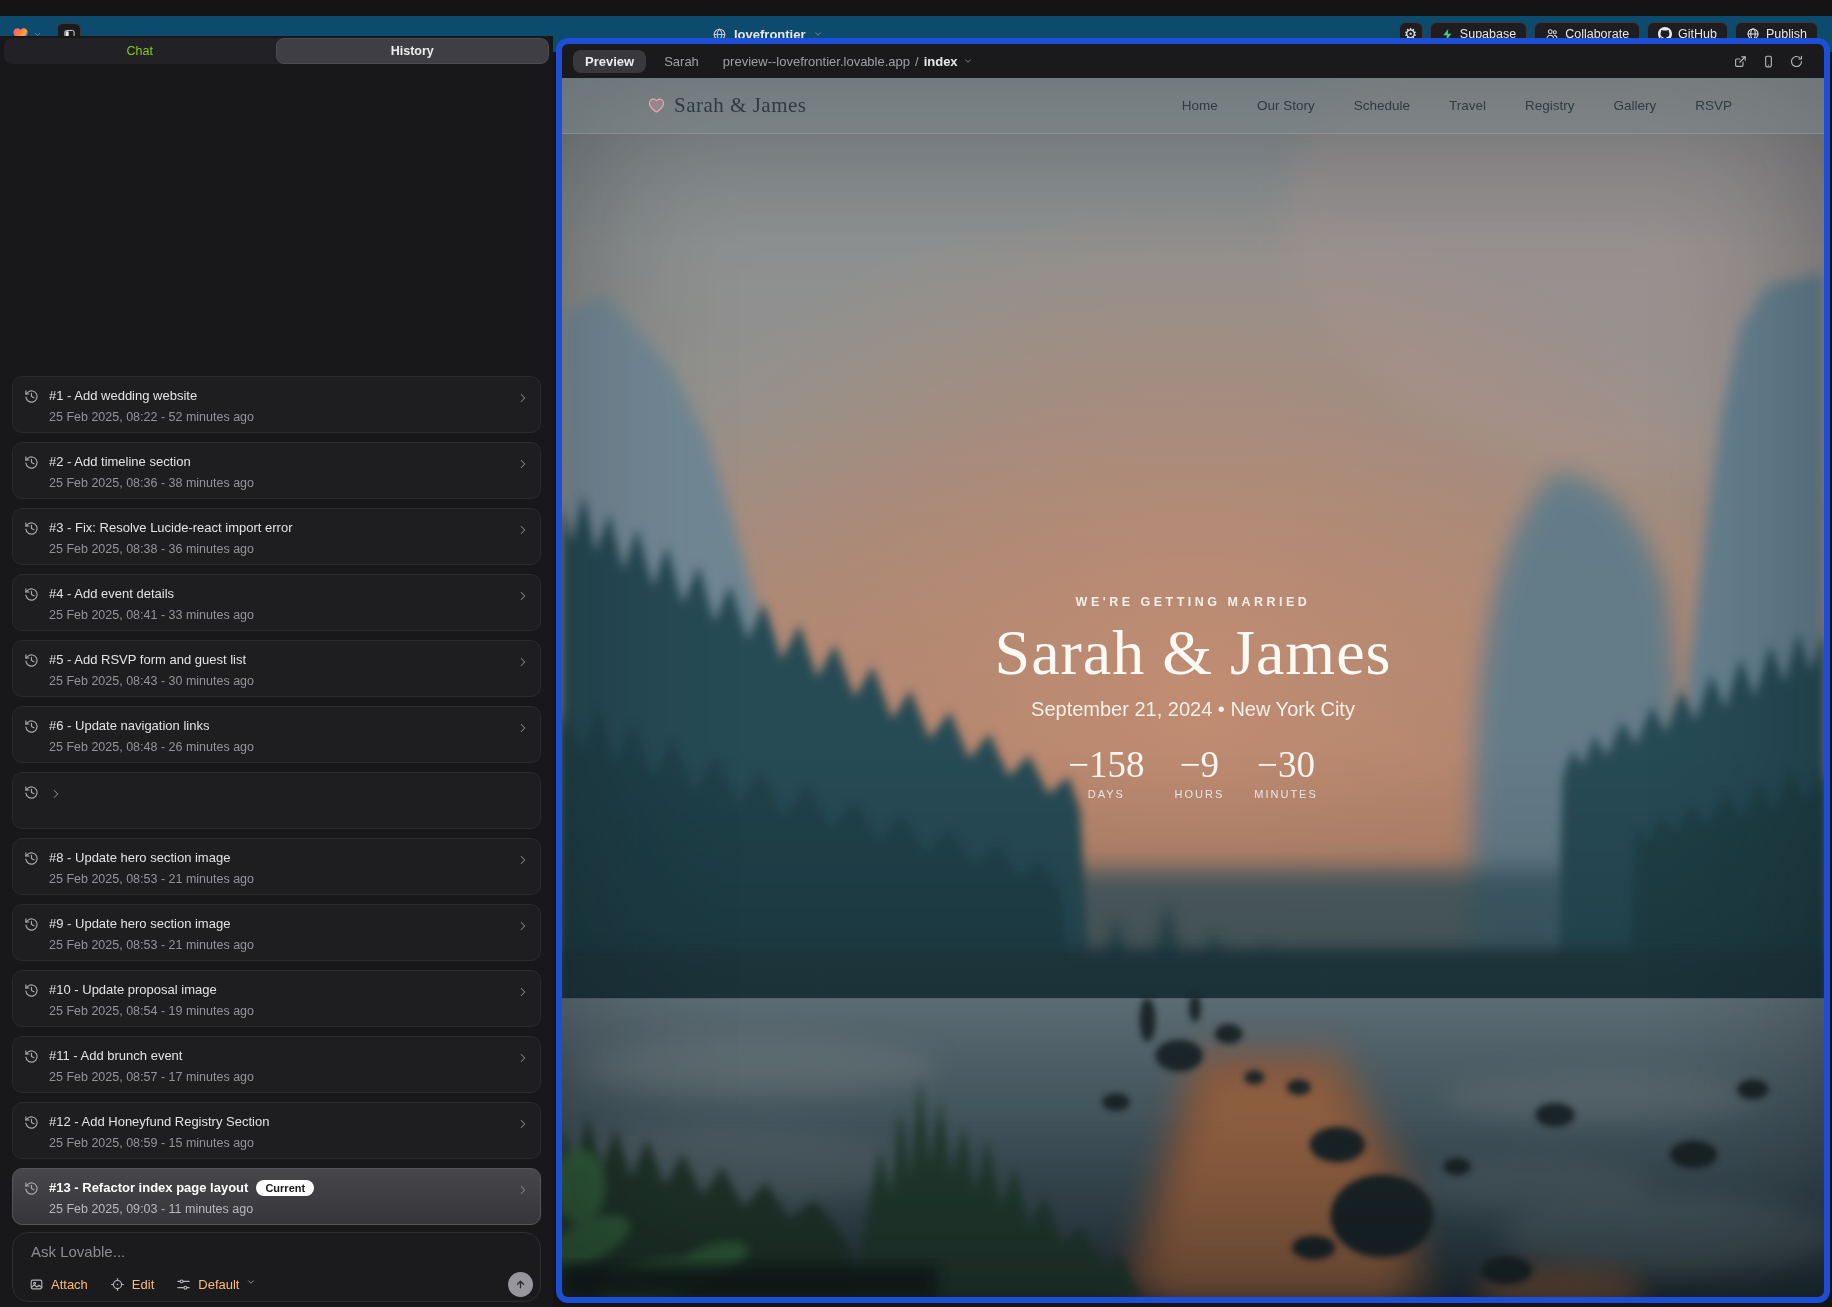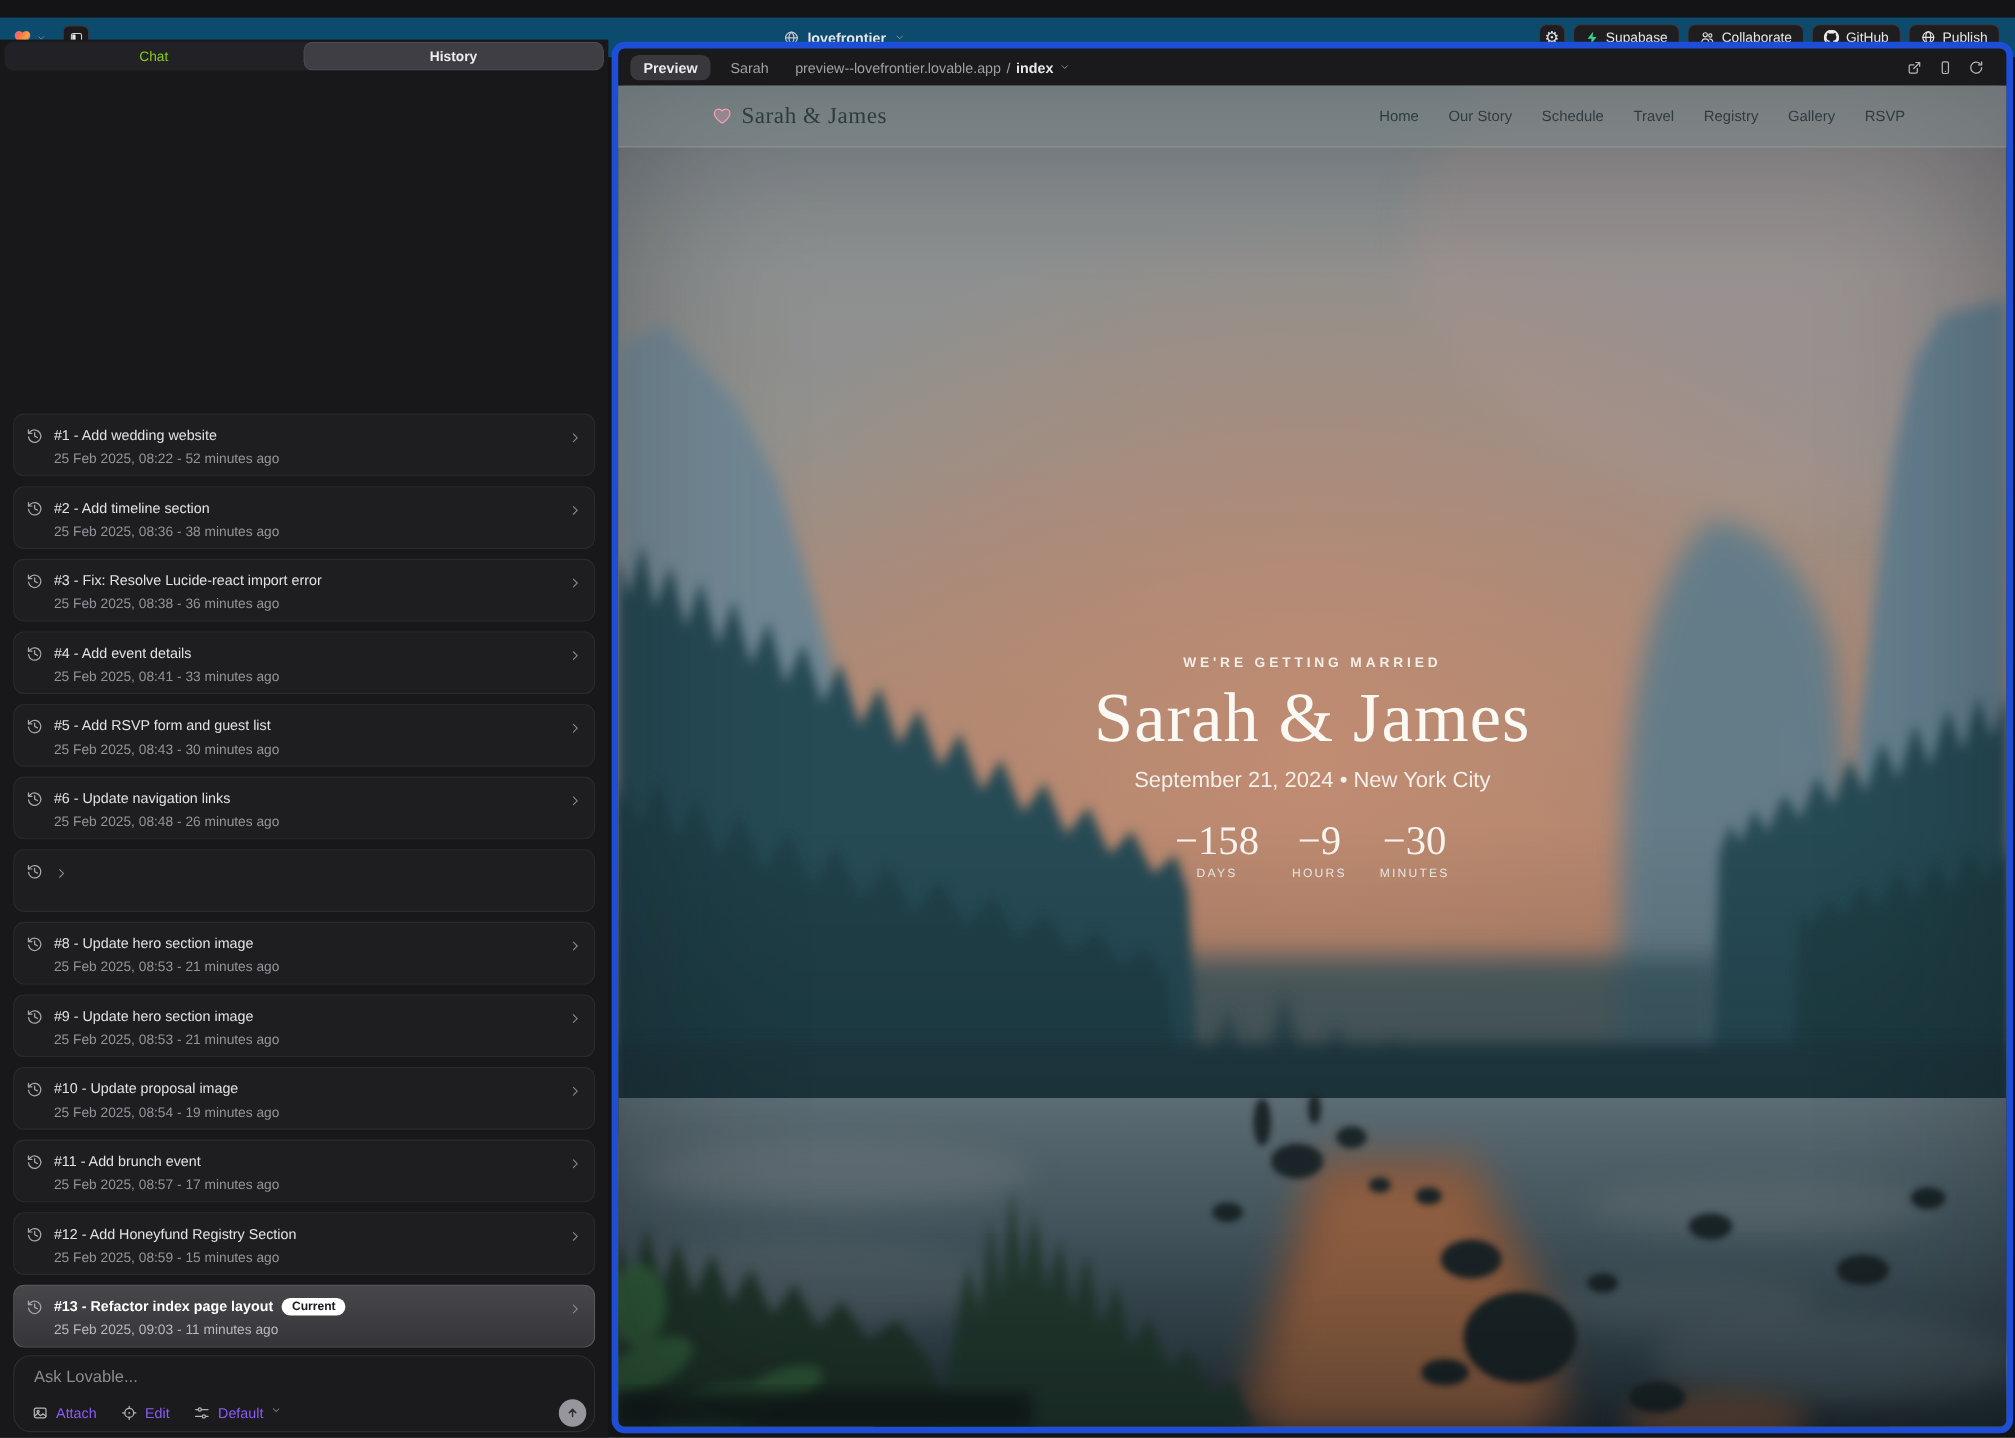--- a/index.html
+++ b/index.html
@@ -42,21 +42,21 @@
   .hist-item.current .hist-time { color:#b8b8c0; }
   .hist-chev { width:14px; height:14px; margin-top:4px; stroke:#85858c; flex:none; }
 
   .composer { position:absolute; left:12px; right:12px; bottom:5px; height:70px;
               background:#1b1b1e; border:1px solid #2e2e32; border-radius:16px; }
   .composer textarea { position:absolute; top:10px; left:18px; right:50px; height:24px; background:transparent;
               border:none; outline:none; resize:none; font-family:"Liberation Sans",sans-serif;
               font-size:15px; color:#dcdcde; }
   .composer textarea::placeholder { color:#8b8b92; }
   .composer-row { position:absolute; left:16px; bottom:9px; display:flex; align-items:center; gap:22px; }
-  .comp-btn { display:flex; align-items:flex-start; gap:7px; font-size:13px; color:#8b5cf6; cursor:pointer; }
+  .comp-btn { display:flex; align-items:flex-start; gap:7px; font-size:13px; color:#fdba74; cursor:pointer; }
   .comp-btn svg { stroke:#b4b4ba; }
   .send-btn { position:absolute; right:7px; bottom:4px; width:25px; height:25px; border-radius:50%;
               background:#96969c; display:flex; align-items:center; justify-content:center; }
 
   
   .preview-panel { position:absolute; left:556px; top:38px; width:1274px; height:1265px;
                    background:#1a1a1d; border:6px solid #1d4ed8; border-radius:12px; overflow:hidden; }
   .pv-toolbar { height:34px; display:flex; align-items:center; padding:0 20px 0 11px; }
   .pv-pill { background:#38383d; border-radius:8px; padding:4px 12px; font-size:13px; color:#ececef; font-weight:600; }
   .pv-code { font-size:13px; color:#9fa0a6; margin-left:18px; }
@@ -72,21 +72,21 @@
       background:linear-gradient(180deg, rgba(10,14,16,.10) 0%, rgba(10,14,16,0) 14%,
                  rgba(10,14,16,0) 55%, rgba(8,12,15,.40) 100%); }
   .scene { position:absolute; inset:0; z-index:1; }
 
   .site-header { position:absolute; top:0; left:0; right:0; height:56px; z-index:4;
       background:rgba(128,139,143,.48); backdrop-filter:blur(8px) saturate(.9);
       border-bottom:1px solid rgba(255,255,255,.14);
       display:flex; align-items:center; justify-content:space-between; padding:0 92px 0 86px; }
   .site-logo { display:flex; align-items:center; gap:9px; }
   .site-logo-text { font-family:"Liberation Serif",serif; font-size:21px; color:#2e3c42; letter-spacing:.5px; }
-  .site-nav { display:flex; gap:27px; }
+  .site-nav { display:flex; gap:39px; }
   .nav-link { font-size:13.5px; color:#2e3c42; text-decoration:none; cursor:pointer; }
 
   .hero { position:absolute; left:0; right:0; top:517px; z-index:2; text-align:center; color:#f6f2ec; }
   .hero-eyebrow { font-size:12.5px; letter-spacing:3.5px; font-weight:600; color:#f3efe8; }
   .hero-title { font-family:"Liberation Serif",serif; font-size:64px; font-weight:400; line-height:76px;
                 margin-top:6px; color:#fbf9f4; letter-spacing:1px; }
   .hero-sub { font-size:20px; margin-top:7px; color:#f3efe9; }
   .countdown { margin-top:22px; display:flex; justify-content:center; gap:30px; }
   .cd-value { font-family:"Liberation Serif",serif; font-size:37px; line-height:44px; color:#faf7f1; }
   .cd-label { font-size:11px; letter-spacing:2px; margin-top:1px; color:#eceeec; }

